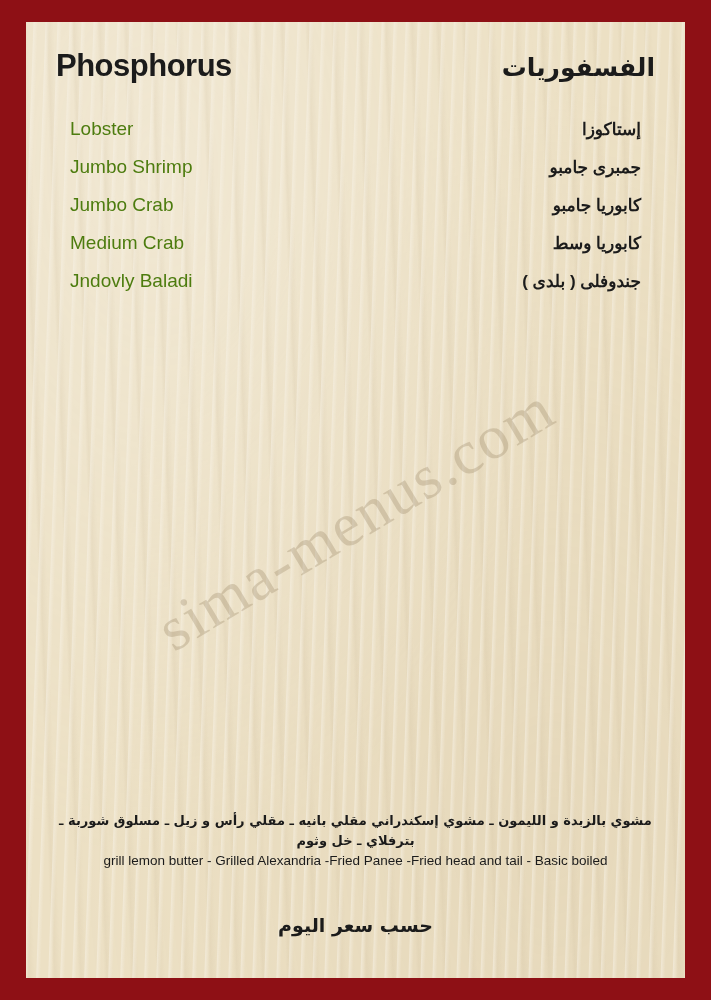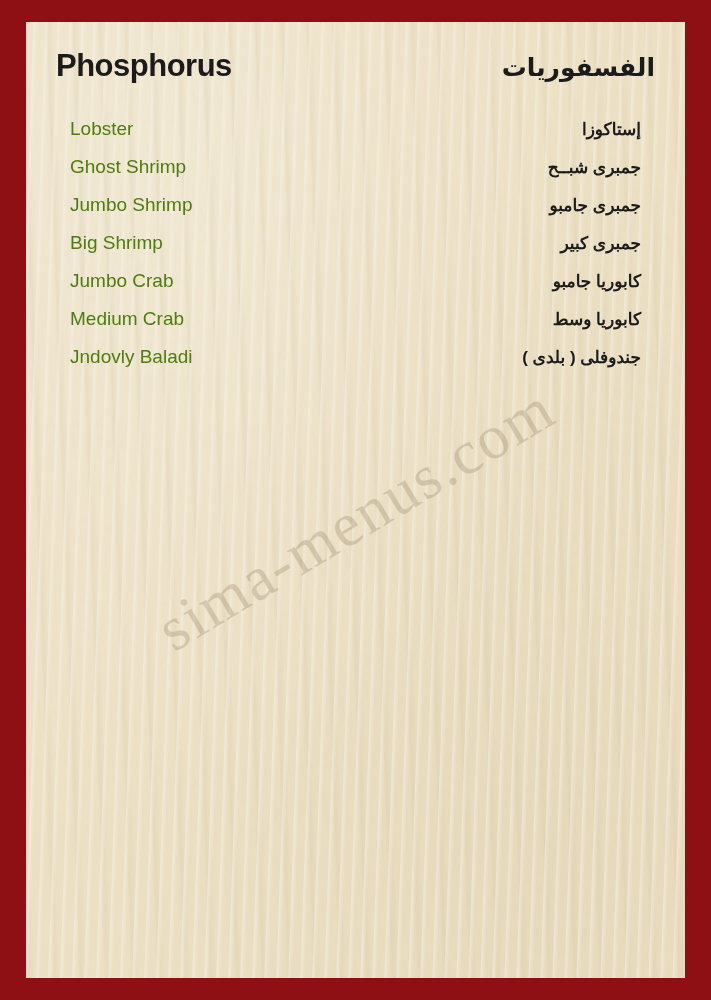--- a/index.html
+++ b/index.html
@@ -155,39 +155,36 @@
       <div class="title-ar">الفسفوريات</div>
     </div>
 
     <div class="row">
       <div class="en">Lobster</div>
       <div class="ar">إستاكوزا</div>
     </div>
 
 
     <div class="row">
-      <div class="en">Ghost Shrimp</div>
-      <div class="ar">جمبرى شبــح</div>
-    </div>
-    <div class="row">
       <div class="en">Jumbo Shrimp</div>
       <div class="ar">جمبرى جامبو</div>
-    </div>
-    <div class="row">
-      <div class="en">Big Shrimp</div>
-      <div class="ar">جمبرى كبير</div>
     </div>
     <div class="row">
       <div class="en">Jumbo Crab</div>
       <div class="ar">كابوريا جامبو</div>
     </div>
     <div class="row">
       <div class="en">Medium Crab</div>
       <div class="ar">كابوريا وسط</div>
     </div>
     <div class="row">
       <div class="en">Jndovly Baladi</div>
       <div class="ar">جندوفلى ( بلدى )</div>
     </div>
 
   </div>
 
+  <div class="footer">
+    <div class="footer-ar">مشوي بالزبدة و الليمون ـ مشوي إسكندراني مقلي بانيه ـ مقلي رأس و زيل ـ مسلوق شوربة ـ بترفلاي ـ خل وثوم</div>
+    <div class="footer-en">grill lemon butter - Grilled Alexandria -Fried Panee -Fried head and tail - Basic boiled</div>
+    <div class="price-note">حسب سعر اليوم</div>
+  </div>
 </div>
 
 </body></html>

